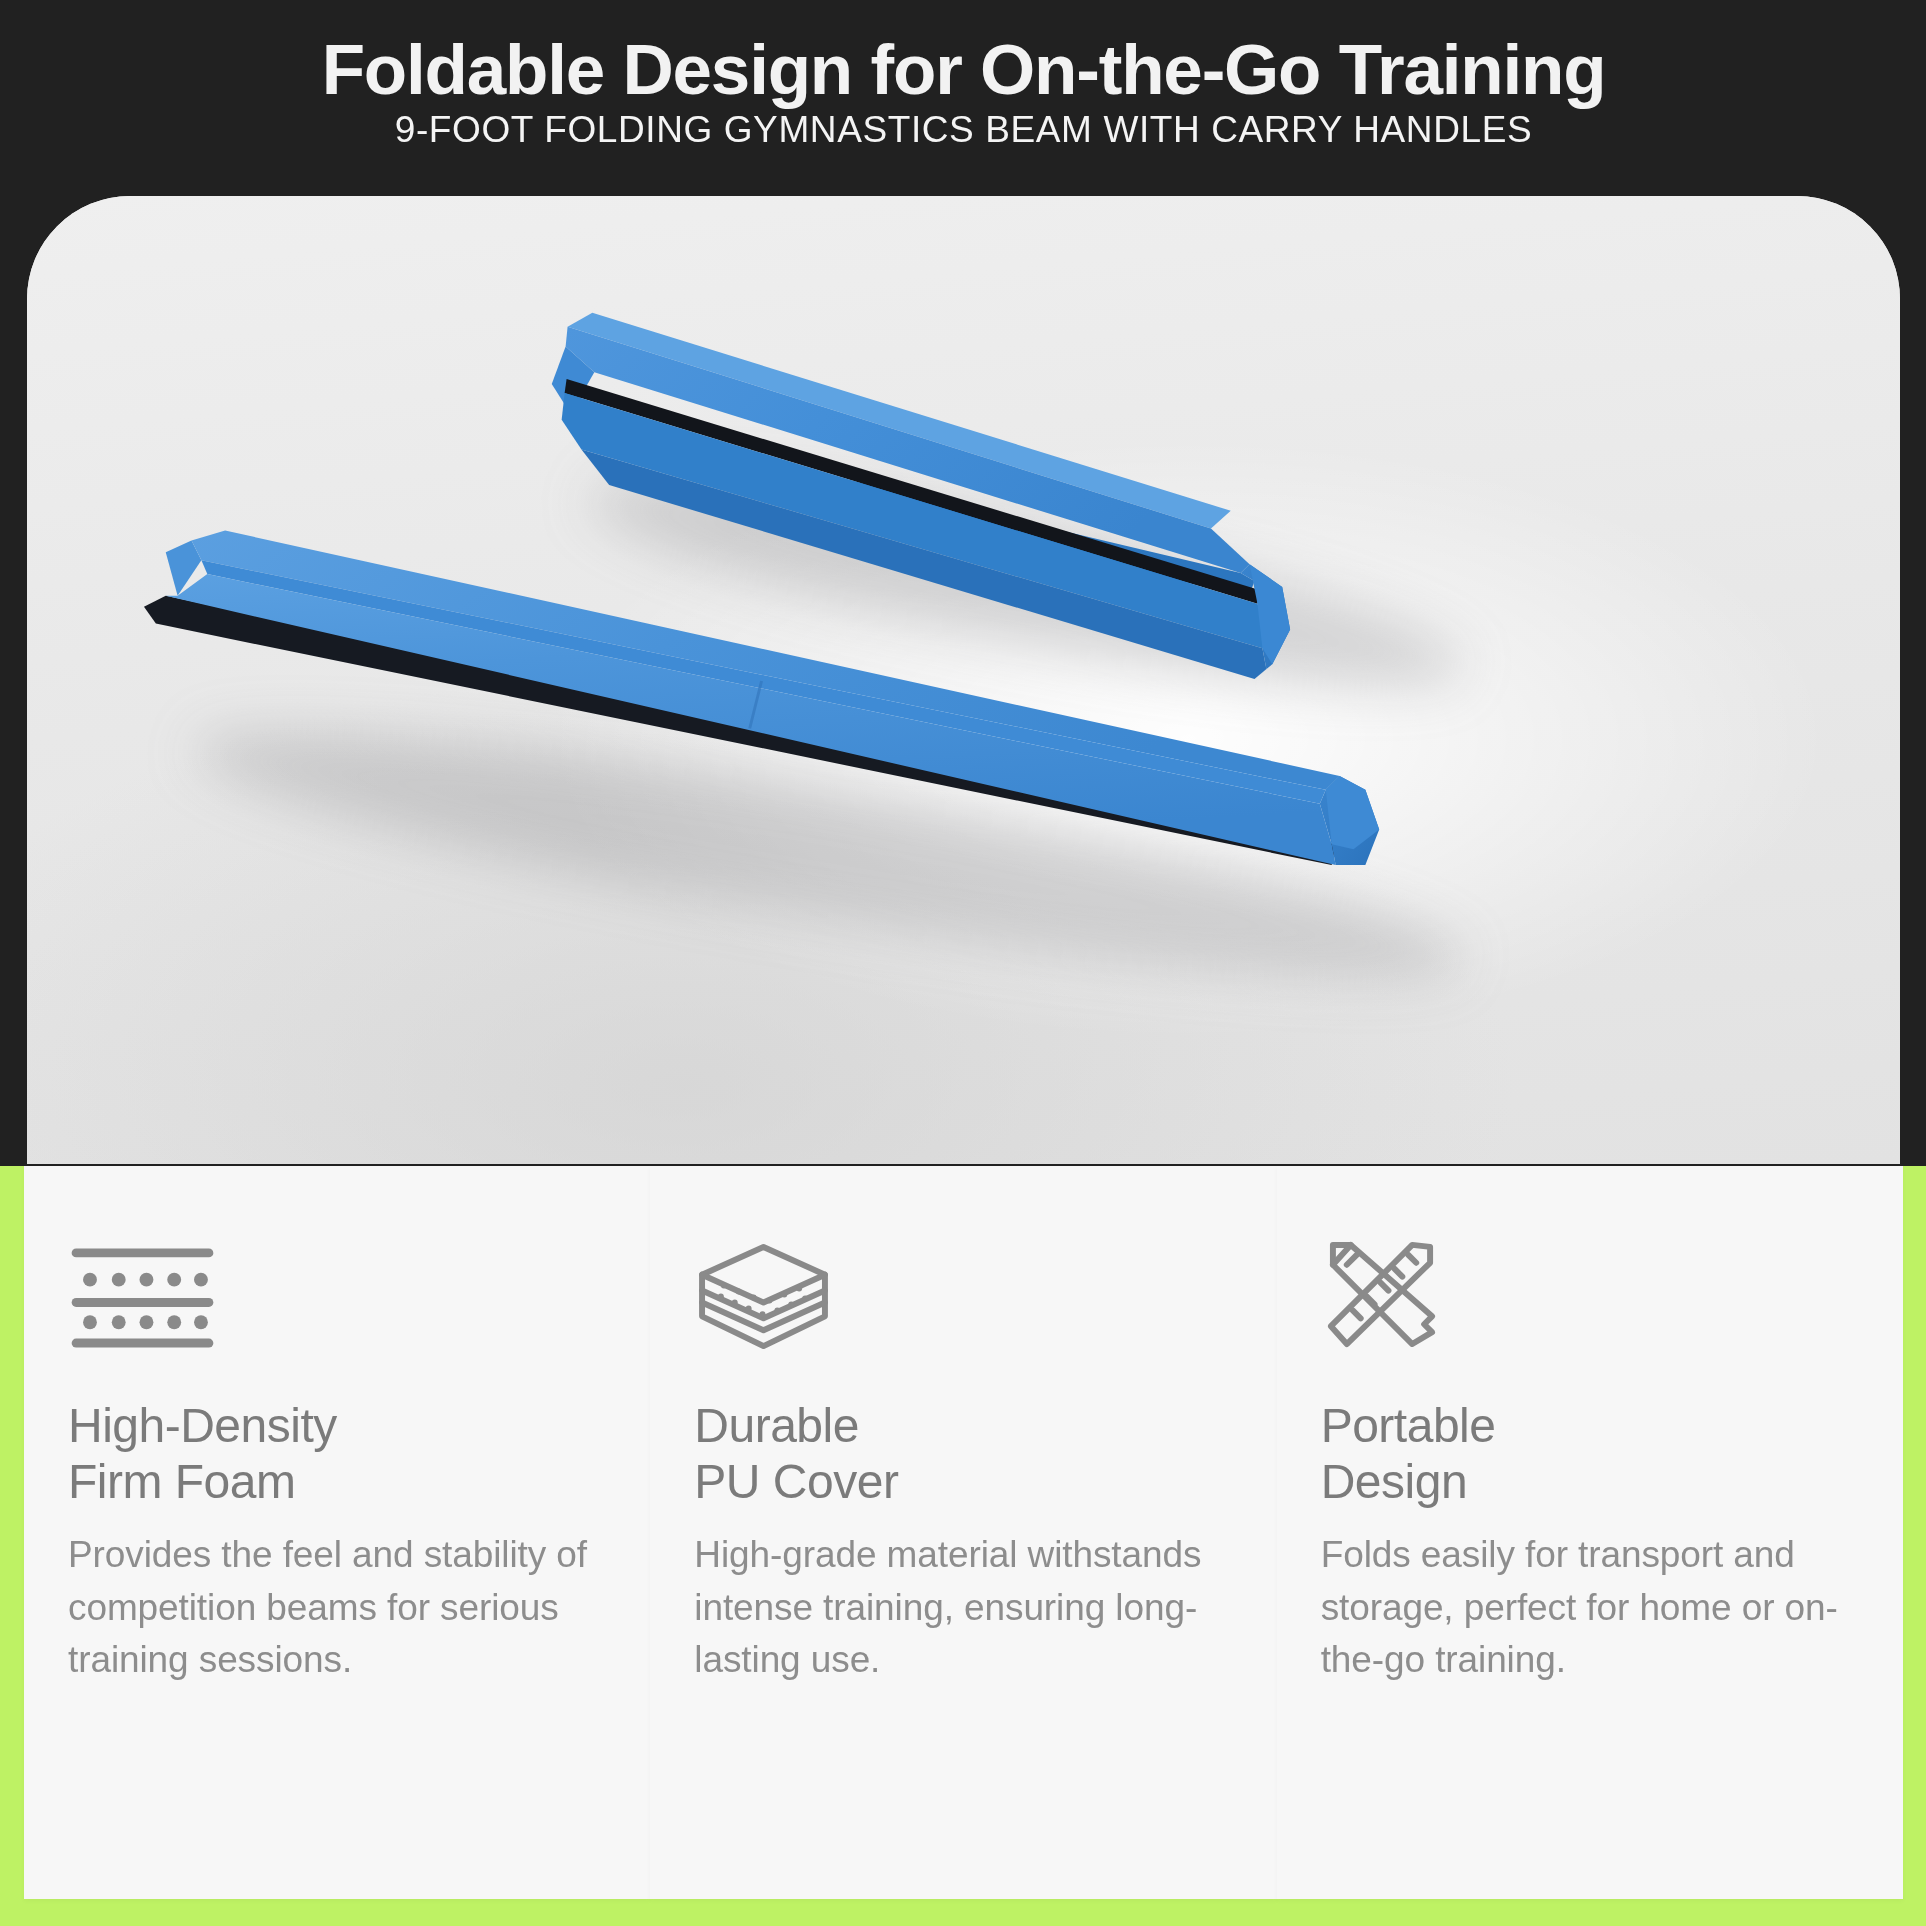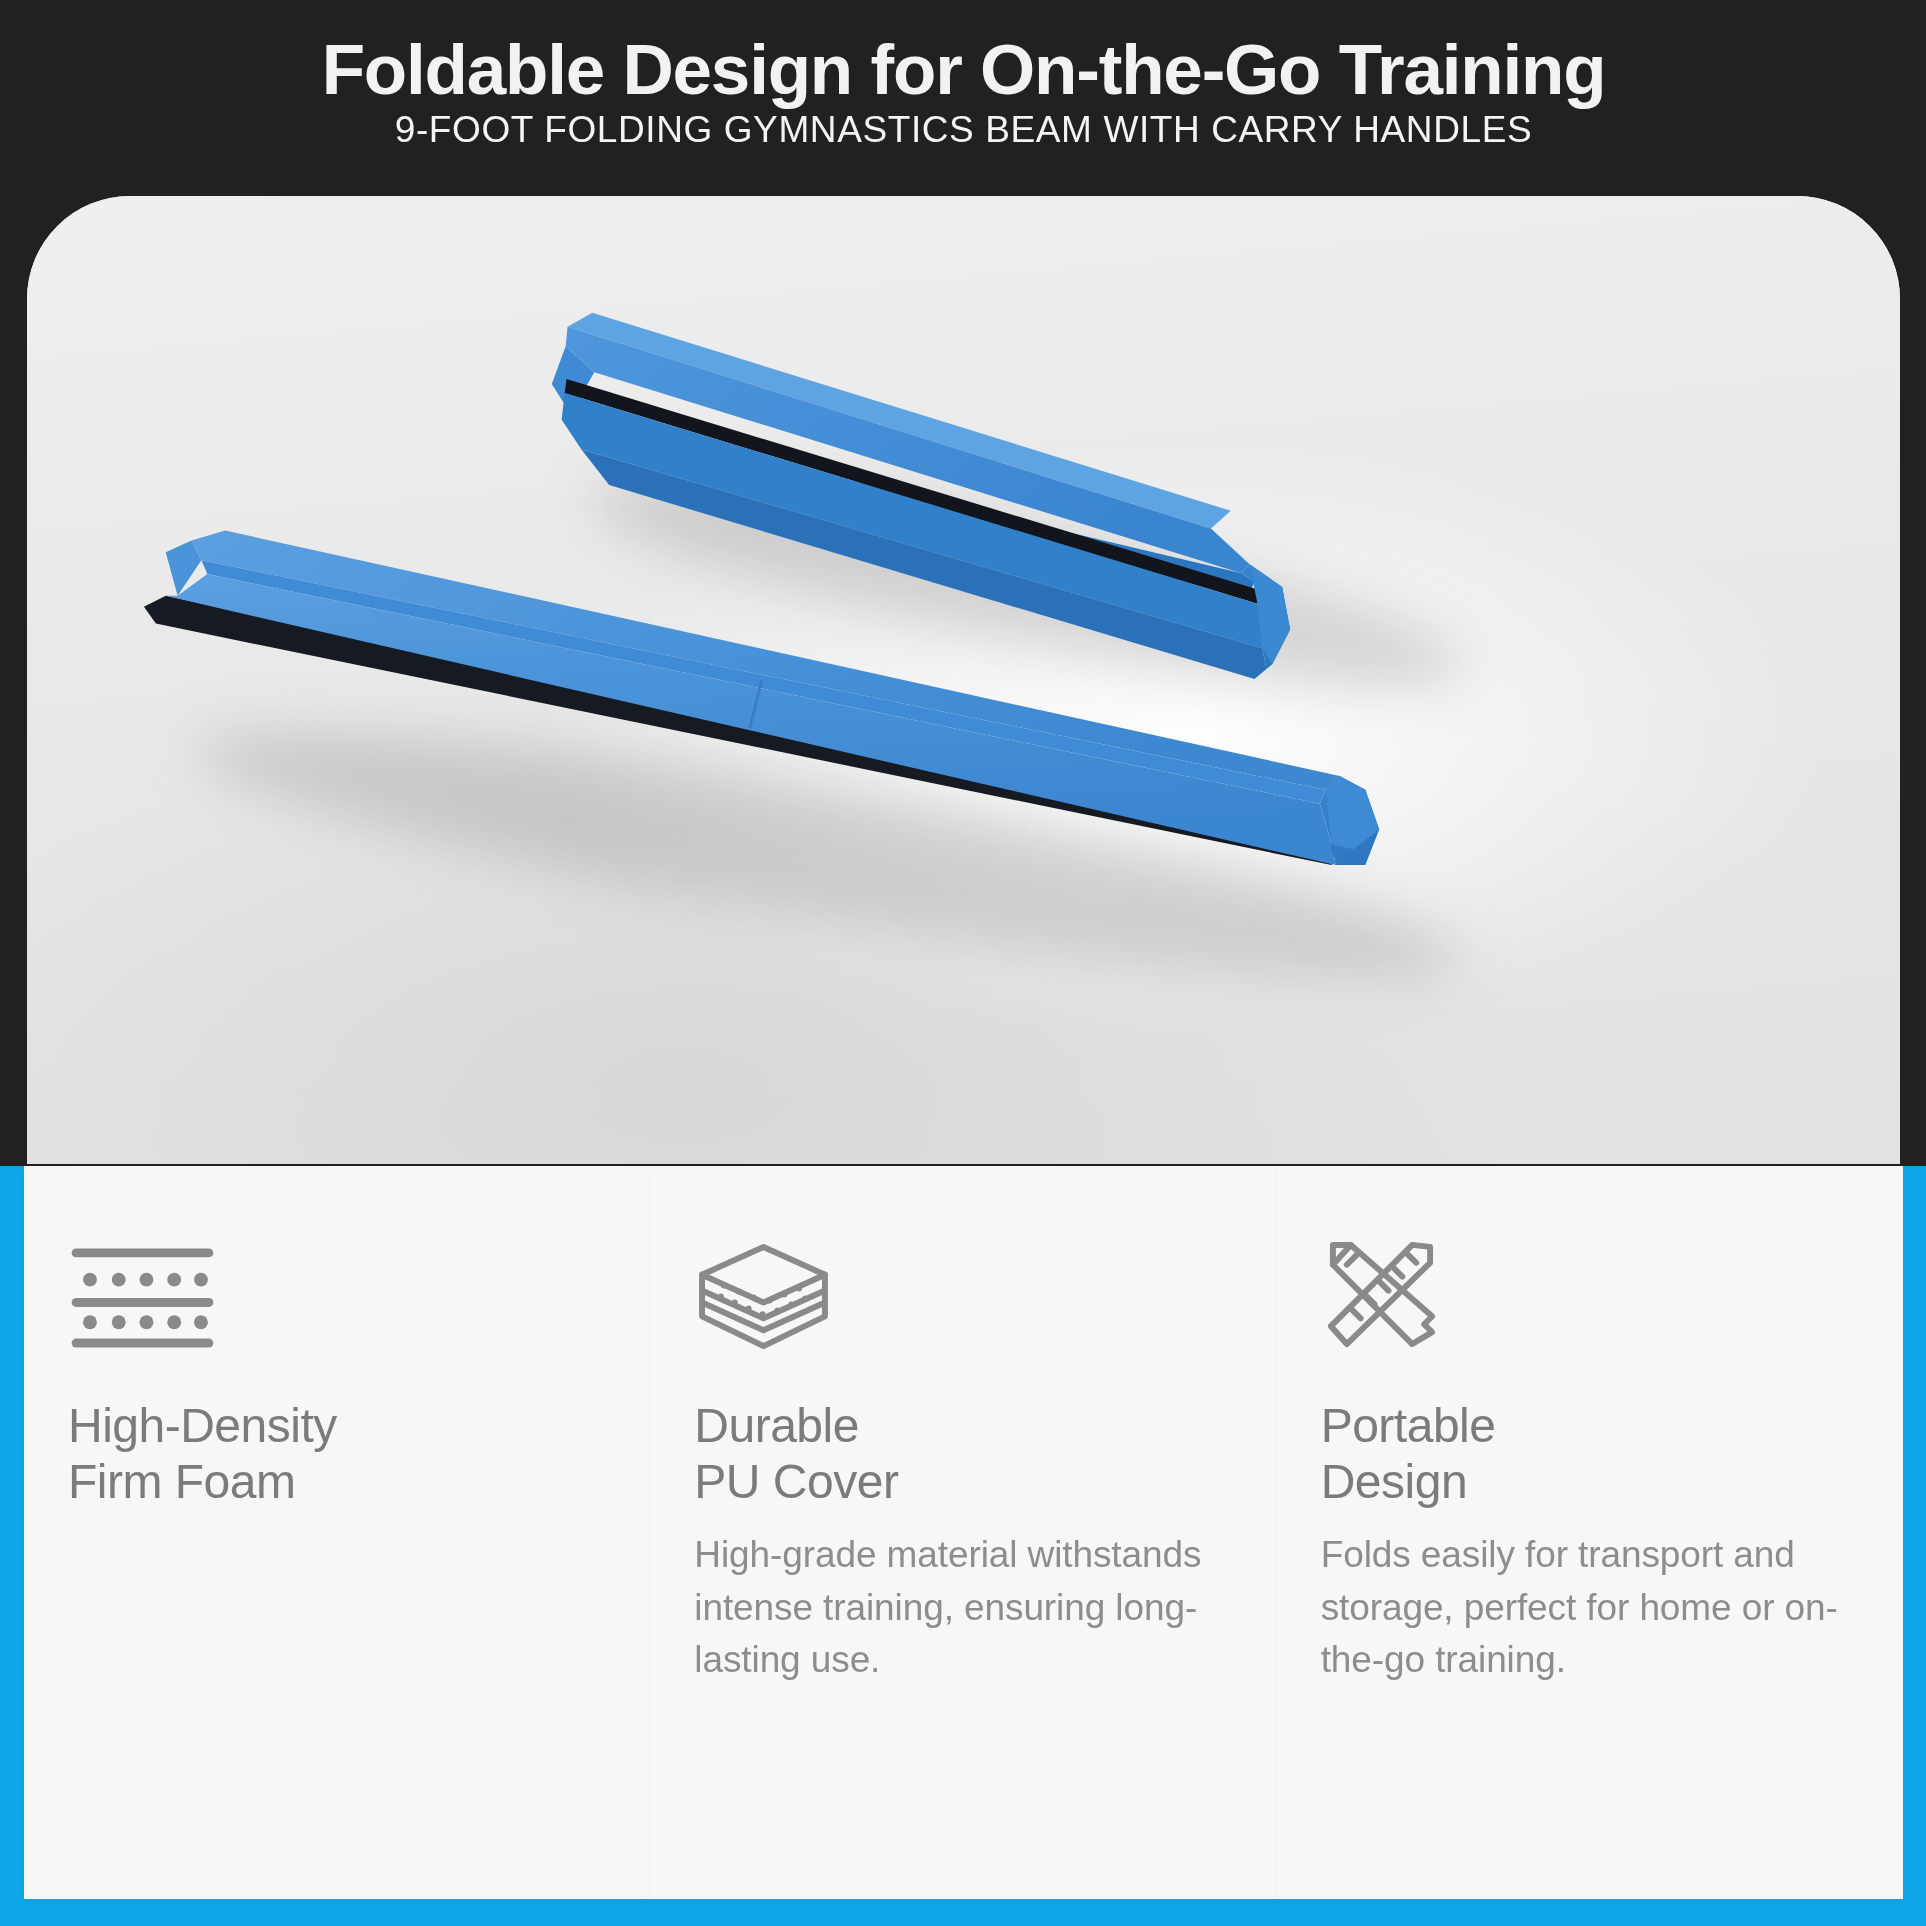--- a/index.html
+++ b/index.html
@@ -57,21 +57,21 @@
 
   
   .soft-shadow { position:absolute; border-radius:50%; filter:blur(26px); background:rgba(120,120,125,0.26); }
 
   svg.beam { position:absolute; left:0; top:0; width:1873px; height:968px; overflow:visible; }
 
   
   #cards {
     position:absolute; left:0; top:1166px;
     width:1927px; height:760px;
-    background:#0ea5e9;
+    background:#bef264;
     display:flex; padding:0 24px;
   }
   .card {
     flex:1 1 0;
     background:#f7f7f7;
     padding:69px 44px 0 44px;
     height:733px;
     box-shadow:0 2px 5px rgba(0,0,0,0.035);
   }
   .card-icon { height:117px; margin-bottom:46px; display:flex; align-items:flex-end; }
@@ -196,20 +196,21 @@
               <circle cx="51" cy="80" r="7"></circle>
             <circle cx="79" cy="80" r="7"></circle>
               <circle cx="107" cy="80" r="7"></circle>
             <circle cx="134" cy="80" r="7"></circle>
           </g>
           <line x1="8" y1="101" x2="142" y2="101"></line>
         </svg>
       </div>
       <div class="card-title">High-Density
 Firm Foam</div>
+      <div class="card-body">Provides the feel and stability of competition beams for serious training sessions.</div>
     </div>
 
     <div class="card">
       <div class="card-icon">
         <svg width="139" height="111" viewBox="0 0 140 112" fill="none" stroke="#8a8a8a" stroke-width="6" stroke-linejoin="round" stroke-linecap="round">
           <path d="M70 6 L132 34 L132 76 L70 106 L8 76 L8 34 Z"></path>
           <path d="M8 34 L70 62 L132 34"></path>
           <path d="M8 50 L70 78 L132 50"></path>
           <path d="M8 62 L70 90 L132 62"></path>
           <g fill="#8a8a8a" stroke="none">

